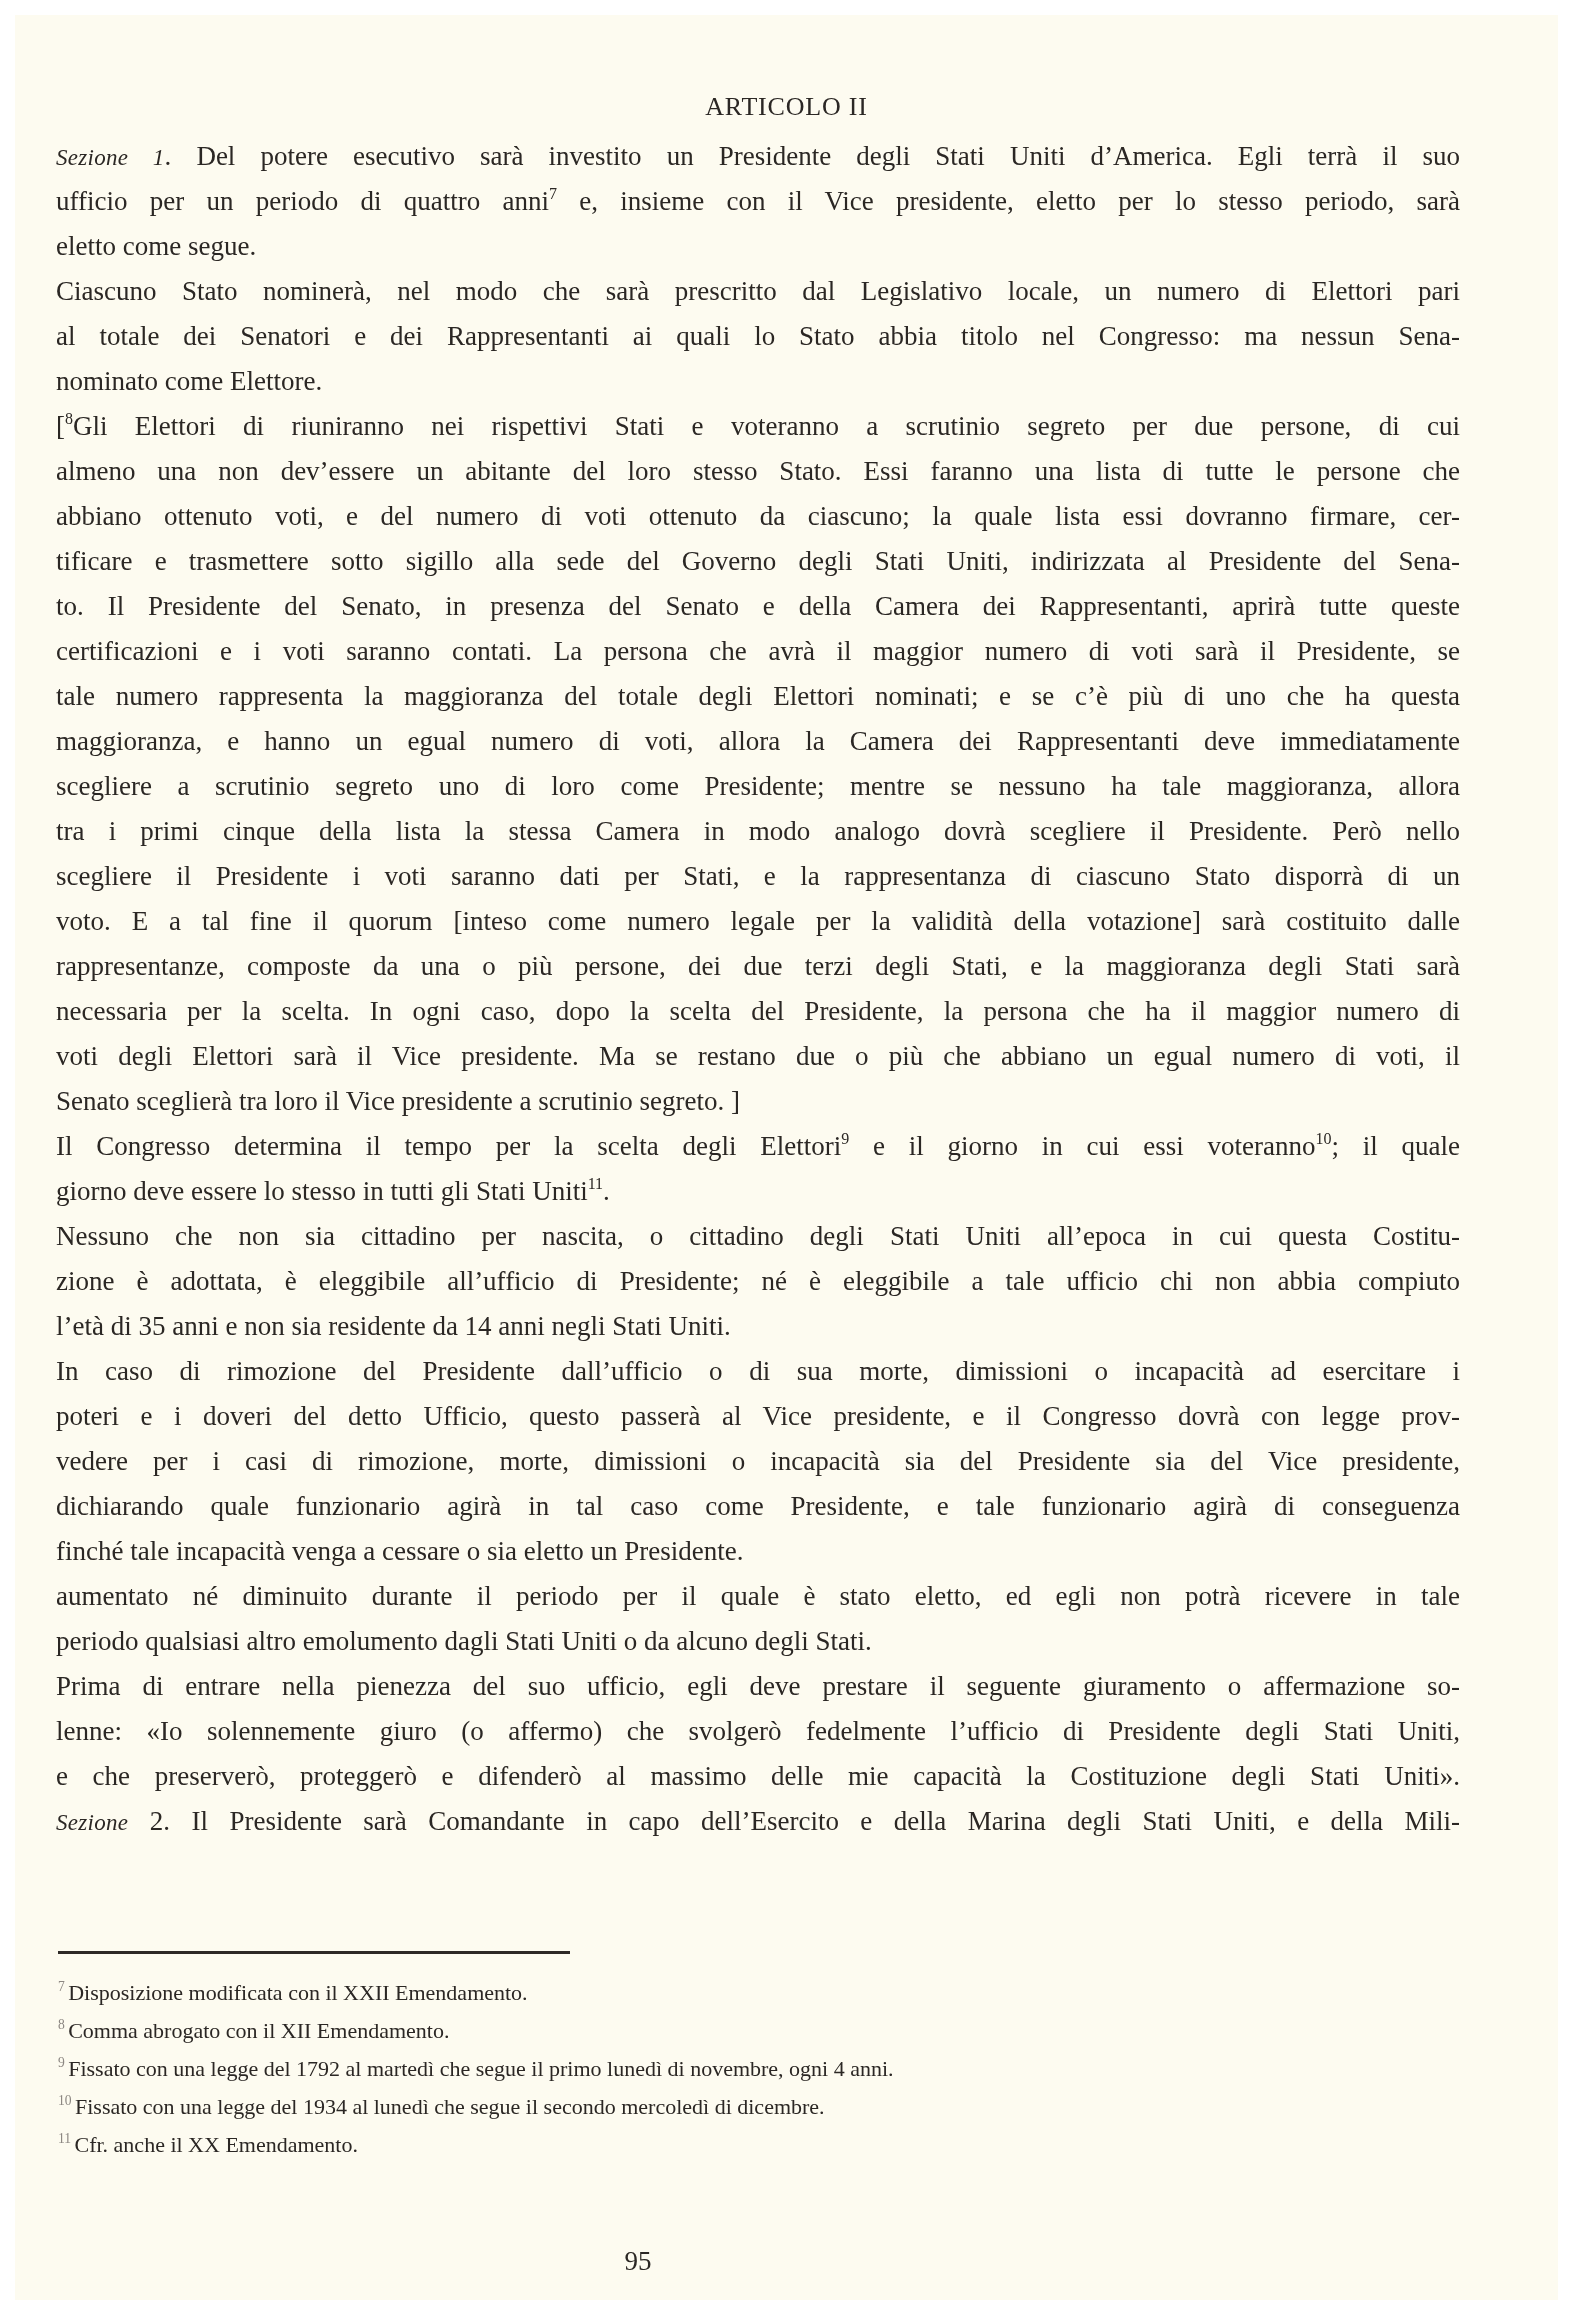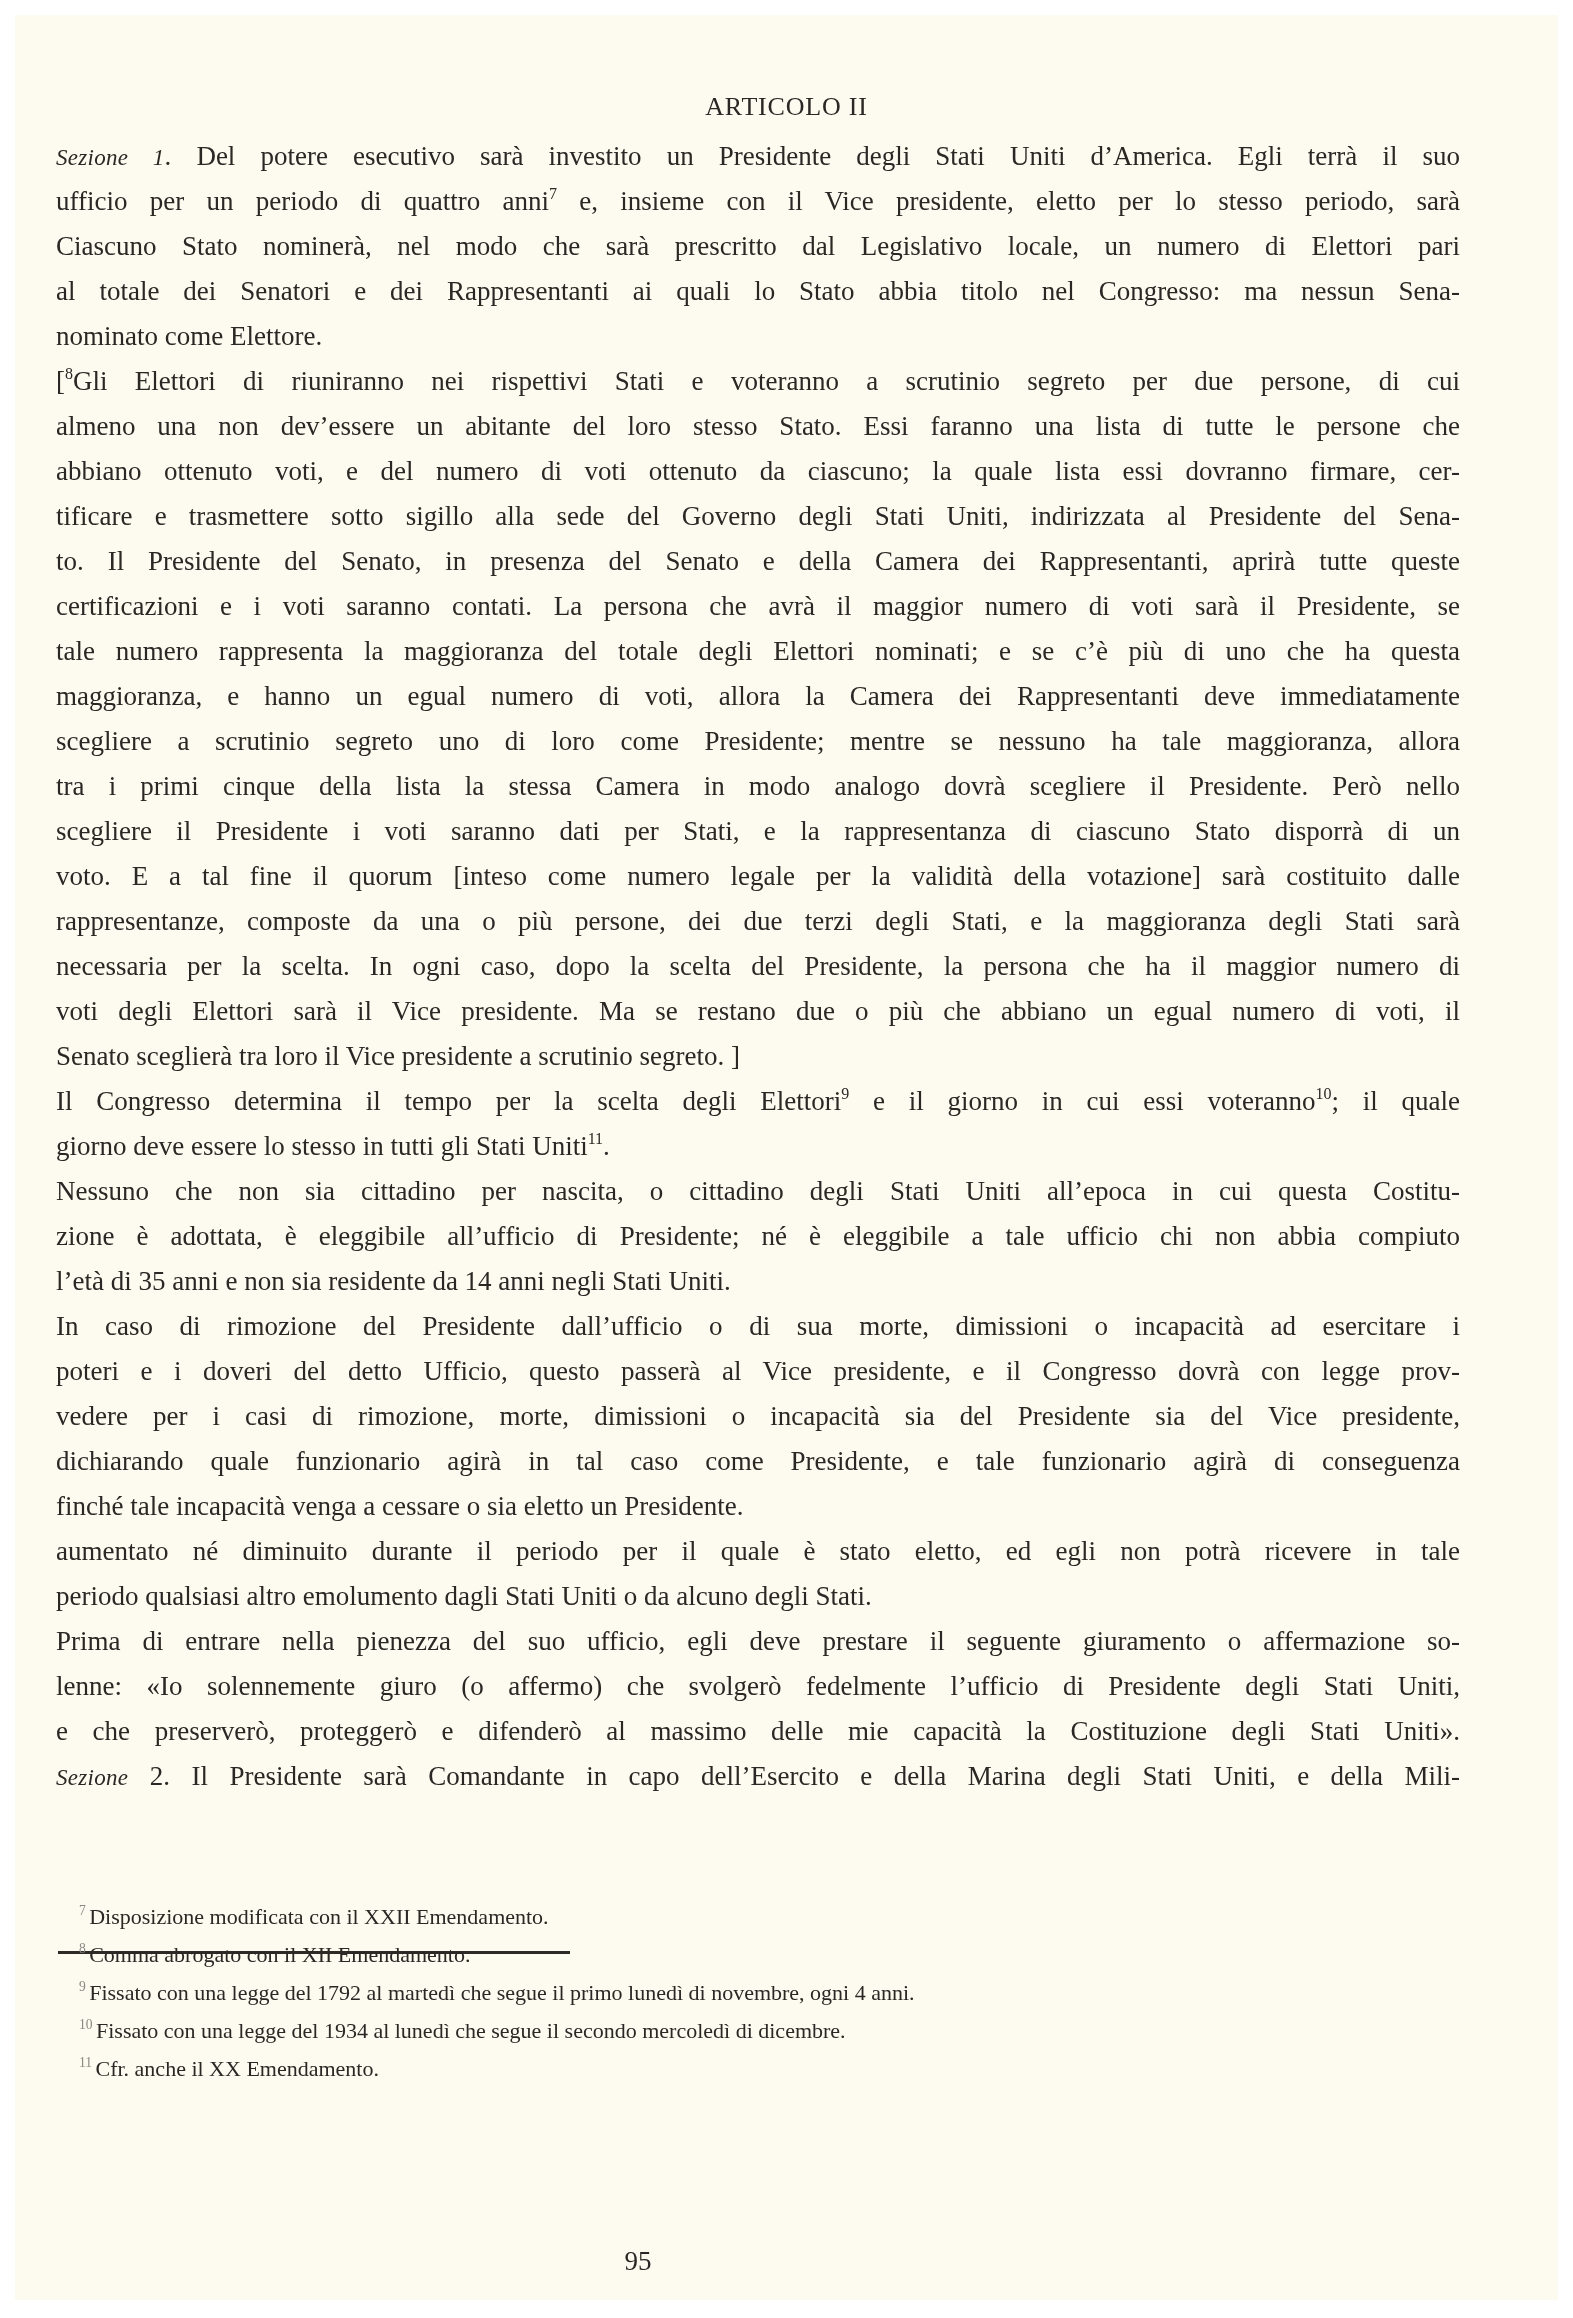--- a/index.html
+++ b/index.html
@@ -21,21 +21,21 @@
     text-align: justify; text-align-last: justify; white-space: nowrap;
   }
   .line.last { text-align-last: left; }
   .line .inner { display: block; white-space: normal; text-align: justify; text-align-last: inherit; }
   .it { font-style: italic; font-size: 23px; letter-spacing: 0.3px; }
   sup { font-size: 16px; line-height: 0; vertical-align: 0.7em; }
   .rule {
     position: absolute; left: 58px; top: 1951px; width: 512px; height: 2.5px; background: #2e2a27;
   }
   .footnotes {
-    position: absolute; left: 58px; top: 1892px; width: 1275px; margin-left: 21px;
+    position: absolute; left: 58px; top: 1968px; width: 1275px;
   }
   .fn { display: block; height: 38px; line-height: 38px; font-size: 22px; white-space: nowrap; }
   .fn .num { font-size: 13.6px; vertical-align: 0.65em; color: #8c8782; margin-right: 3.4px; }
   .page-number {
     position: absolute; left: 0; width: 1276px; top: 2244px; text-align: center;
     font-size: 27px; line-height: 34px;
   }
 </style>
 </head>
 <body>
@@ -43,20 +43,23 @@
 <div class="page"></div>
 
 <div class="heading serif">ARTICOLO II</div>
 
 <div class="body-text serif" id="body-text">
     <div class="line">
       <span class="inner"><span class="it">Sezione 1</span><span>. Del potere esecutivo sarà investito un Presidente degli Stati Uniti d’America. Egli terrà il suo</span></span>
     </div>
     <div class="line">
       <span class="inner"><span>ufficio per un periodo di quattro anni</span><sup>7</sup><span> e, insieme con il Vice presidente, eletto per lo stesso periodo, sarà</span></span>
+    </div>
+    <div class="line last">
+      <span class="inner"><span>eletto come segue.</span></span>
     </div>
     <div class="line">
       <span class="inner"><span>Ciascuno Stato nominerà, nel modo che sarà prescritto dal Legislativo locale, un numero di Elettori pari</span></span>
     </div>
     <div class="line">
       <span class="inner"><span>al totale dei Senatori e dei Rappresentanti ai quali lo Stato abbia titolo nel Congresso: ma nessun Sena-</span></span>
     </div>
     <div class="line last">
       <span class="inner"><span>nominato come Elettore.</span></span>
     </div>

